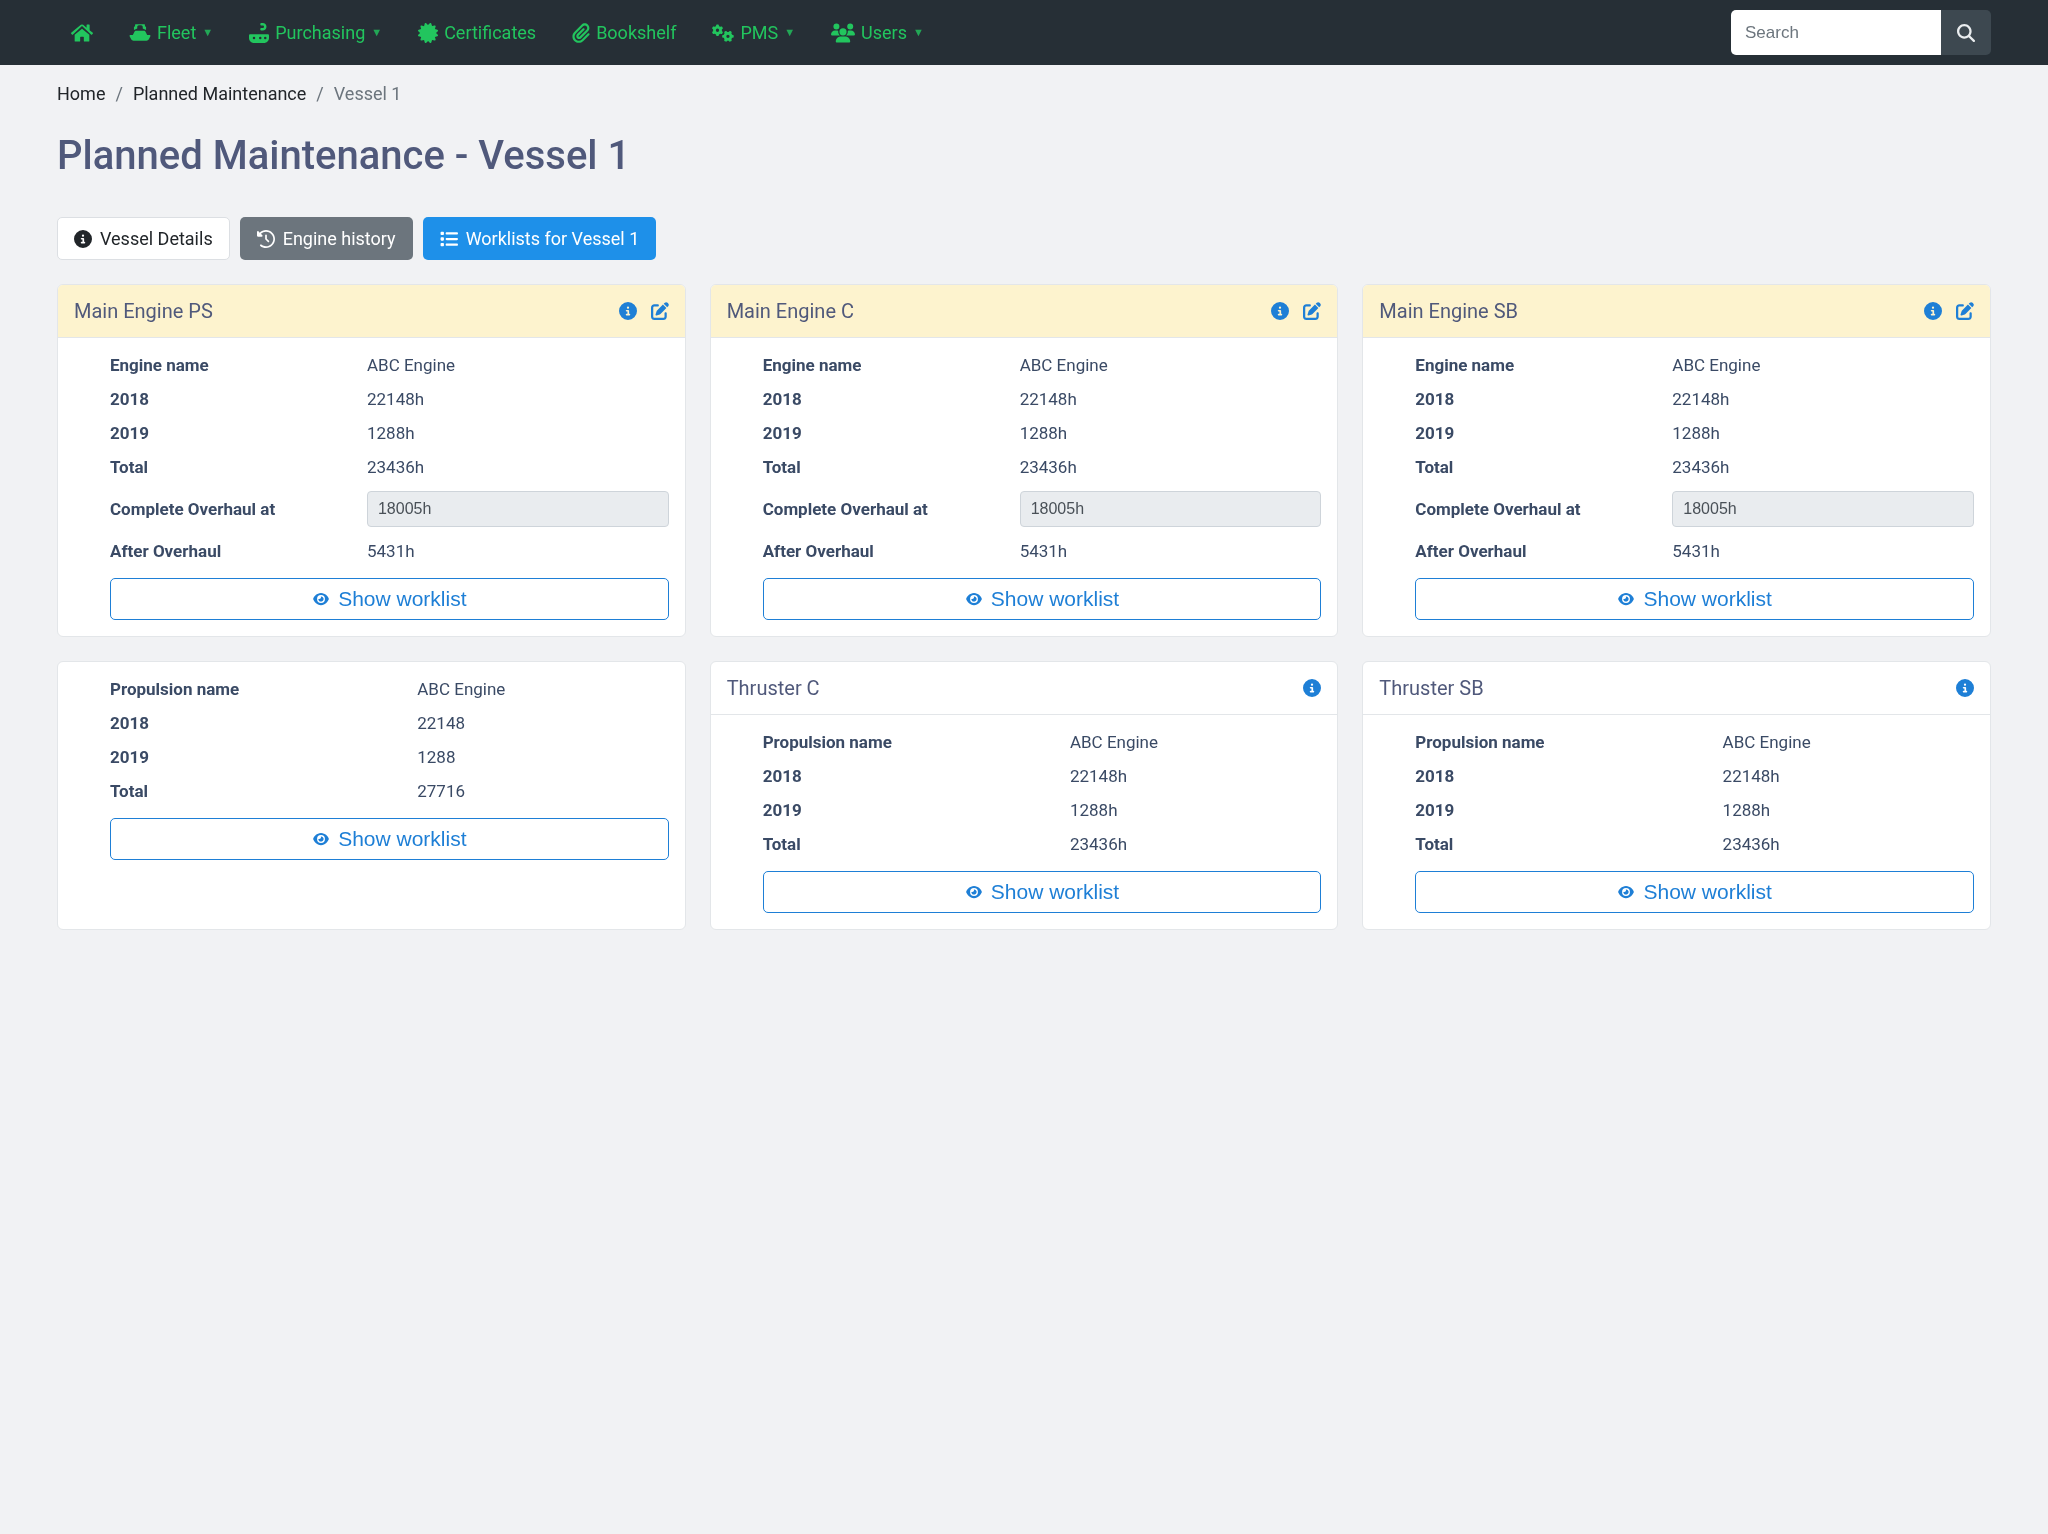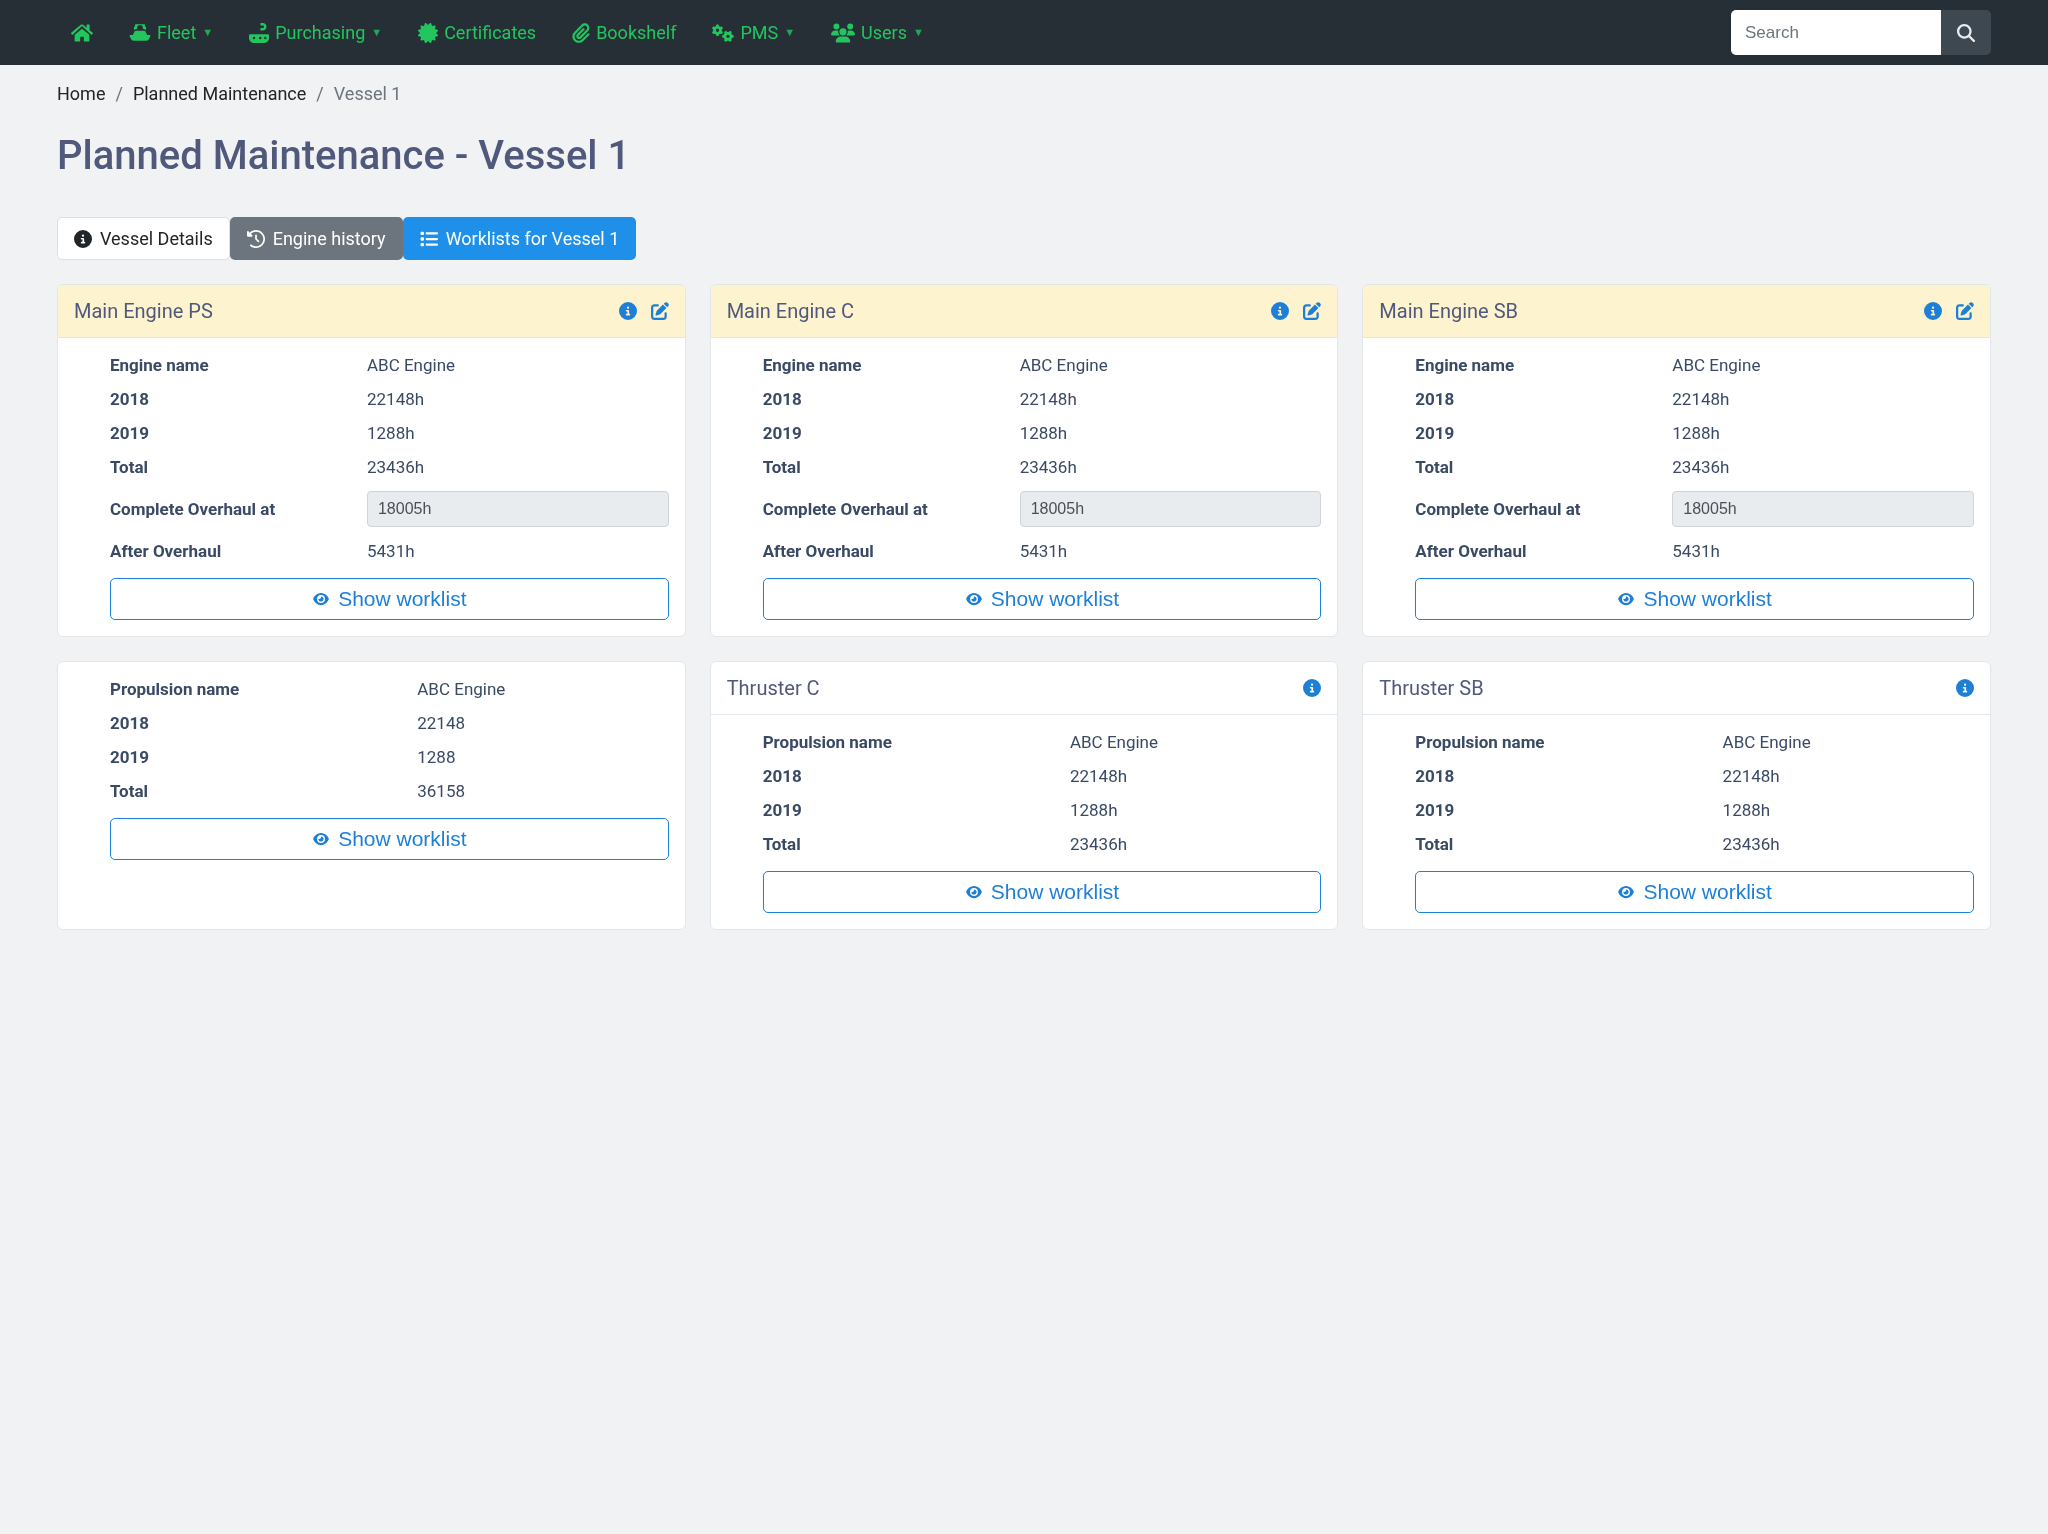--- a/index.html
+++ b/index.html
@@ -58,21 +58,21 @@
   }
   .breadcrumb a { color:#212529; text-decoration:none; cursor:pointer; }
   .breadcrumb .sep { color:#6c757d; }
   .breadcrumb .current { color:#6c757d; }
   h1.page-title {
     color:#50597b;
     font-weight: 500;
     font-size: 40px;
     margin-bottom: 38px;
   }
-  .tabs { display:flex; margin-bottom: 24px; }
+  .tabs { display:flex; gap:10px; margin-bottom: 24px; }
   .tab {
     display:flex; align-items:center; gap:8px;
     padding: 10px 16px;
     border-radius: 5px;
     font-size: 18px;
     cursor:pointer;
     border:1px solid transparent;
   }
   .tab.white { background:#fff; border-color:#dcdfe3; color:#212529; }
   .tab.grey  { background:#6c757d; color:#fff; }
@@ -408,21 +408,21 @@
       <div class="row">
             <span class="label" style="flex:0 0 55%">2018</span>
             <span class="value">22148</span>
           </div>
       <div class="row">
             <span class="label" style="flex:0 0 55%">2019</span>
             <span class="value">1288</span>
           </div>
       <div class="row">
             <span class="label" style="flex:0 0 55%">Total</span>
-            <span class="value">36158</span>
+            <span class="value">27716</span>
           </div>
       <button class="show-btn">
             <span>
               <svg width="18" height="14" viewBox="0 0 576 512" fill="currentColor">
                 <path d="M288 32c-80.8 0-145.5 36.8-192.6 80.6C48.6 156 17.3 208 2.5 243.7c-3.3 7.9-3.3 16.7 0 24.6C17.3 304 48.6 356 95.4 399.4C142.5 443.2 207.2 480 288 480s145.5-36.8 192.6-80.6c46.8-43.5 78.1-95.4 93-131.1c3.3-7.9 3.3-16.7 0-24.6c-14.9-35.7-46.2-87.7-93-131.1C433.5 68.8 368.8 32 288 32zM144 256a144 144 0 1 1 288 0 144 144 0 1 1 -288 0zm144-64c0 35.3-28.7 64-64 64c-7.1 0-13.9-1.2-20.3-3.3c-5.5-1.8-11.9 1.6-11.7 7.4c.3 6.9 1.3 13.8 3.2 20.7c13.7 51.2 66.4 81.6 117.6 67.9s81.6-66.4 67.9-117.6c-11.1-41.5-47.8-69.4-88.6-71.1c-5.8-.2-9.2 6.1-7.4 11.7c2.1 6.4 3.3 13.2 3.3 20.3z"></path>
               </svg>
             </span>
             <span>Show worklist</span>
           </button>
     </div>

